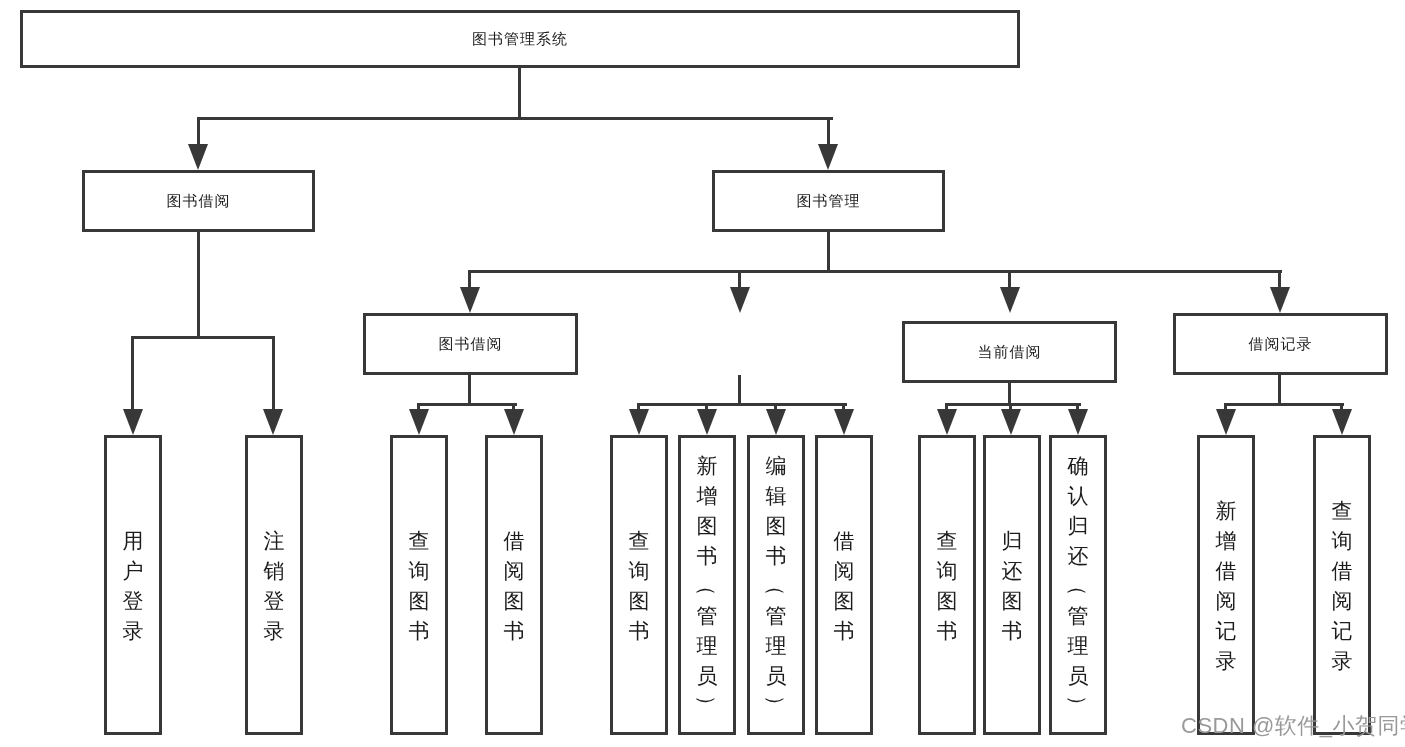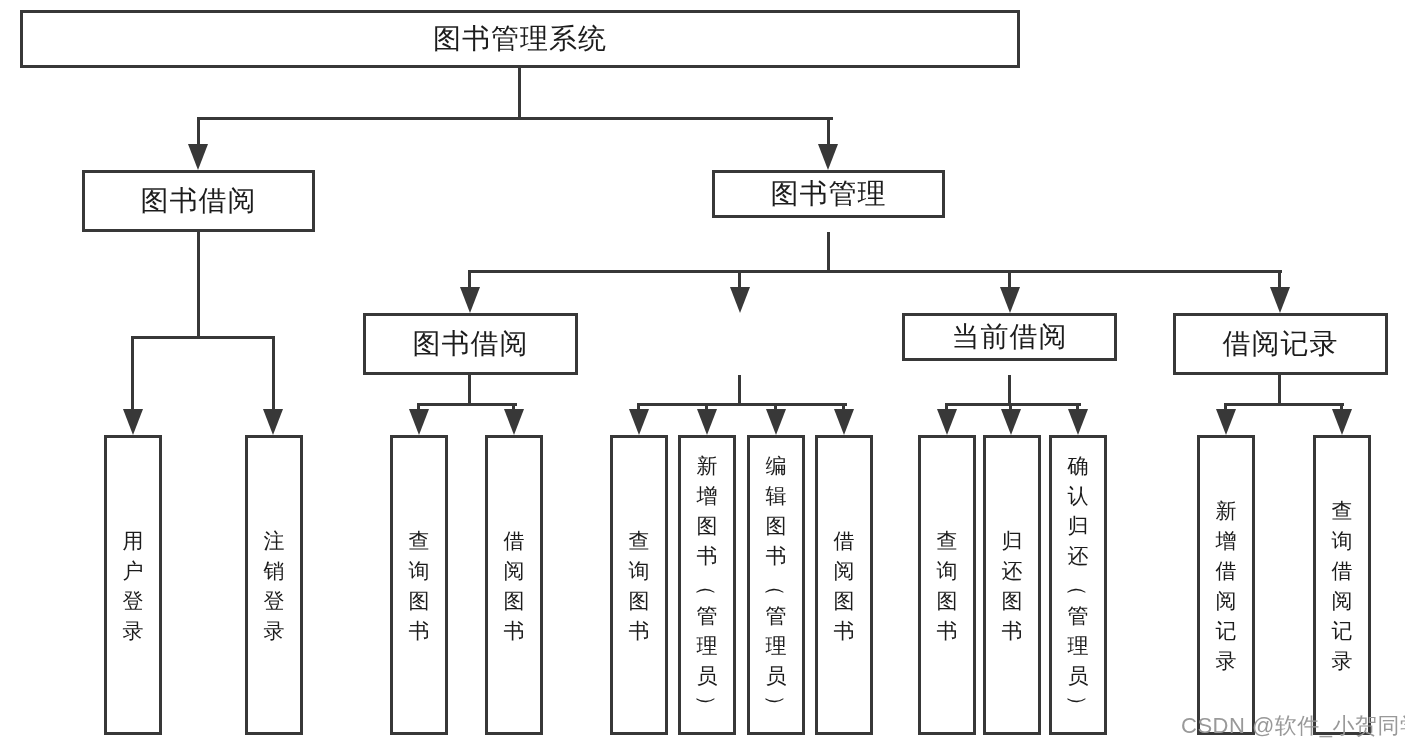--- a/index.html
+++ b/index.html
@@ -9,21 +9,21 @@
     --wm:#999999;
   }
   html,body{margin:0;padding:0;background:#ffffff;}
   #canvas{
     position:relative;width:1405px;height:747px;background:#ffffff;overflow:hidden;
     font-family:"Liberation Sans","DejaVu Sans",sans-serif;color:var(--text);
   }
   .box{
     position:absolute;box-sizing:border-box;background:var(--boxbg);
     border:3px solid var(--line);display:flex;align-items:center;justify-content:center;
-    font-size:28px;letter-spacing:1px;white-space:nowrap;
+    font-size:15px;letter-spacing:1px;white-space:nowrap;
   }
   .leaf{
     position:absolute;box-sizing:border-box;background:var(--boxbg);
     border:3px solid var(--line);display:flex;flex-direction:column;
     align-items:center;justify-content:center;gap:9px;font-size:21px;
   }
   .vchar{display:block;line-height:1;}
   .vchar.rot{transform:rotate(90deg);}
   .vl{position:absolute;width:3px;background:var(--line);}
   .hl{position:absolute;height:3px;background:var(--line);}
@@ -97,24 +97,24 @@
   <div class="vl" style="left:1278px;top:375px;height:31px"></div>
   <div class="hl" style="left:1224px;top:403px;width:120px"></div>
   <div class="vl" style="left:1224px;top:403px;height:10px"></div>
   <div class="ah" style="left:1216px;top:409px"></div>
   <div class="vl" style="left:1340px;top:403px;height:10px"></div>
   <div class="ah" style="left:1332px;top:409px"></div>
 
   <div class="box" style="left:20px;top:10px;width:1000px;height:58px">图书管理系统</div>
 
   <div class="box" style="left:82px;top:170px;width:233px;height:62px">图书借阅</div>
-  <div class="box" style="left:712px;top:170px;width:233px;height:48px">图书管理</div>
+  <div class="box" style="left:712px;top:170px;width:233px;height:62px">图书管理</div>
 
   <div class="box" style="left:363px;top:313px;width:215px;height:62px">图书借阅</div>
-  <div class="box" style="left:902px;top:313px;width:215px;height:48px">当前借阅</div>
+  <div class="box" style="left:902px;top:321px;width:215px;height:62px">当前借阅</div>
   <div class="box" style="left:1173px;top:313px;width:215px;height:62px">借阅记录</div>
 
   <div class="leaf" style="left:104px;top:435px;width:58px;height:300px">
       <span class="vchar">用</span>
       <span class="vchar">户</span>
       <span class="vchar">登</span>
       <span class="vchar">录</span>
     </div>
   <div class="leaf" style="left:245px;top:435px;width:58px;height:300px">
       <span class="vchar">注</span>

